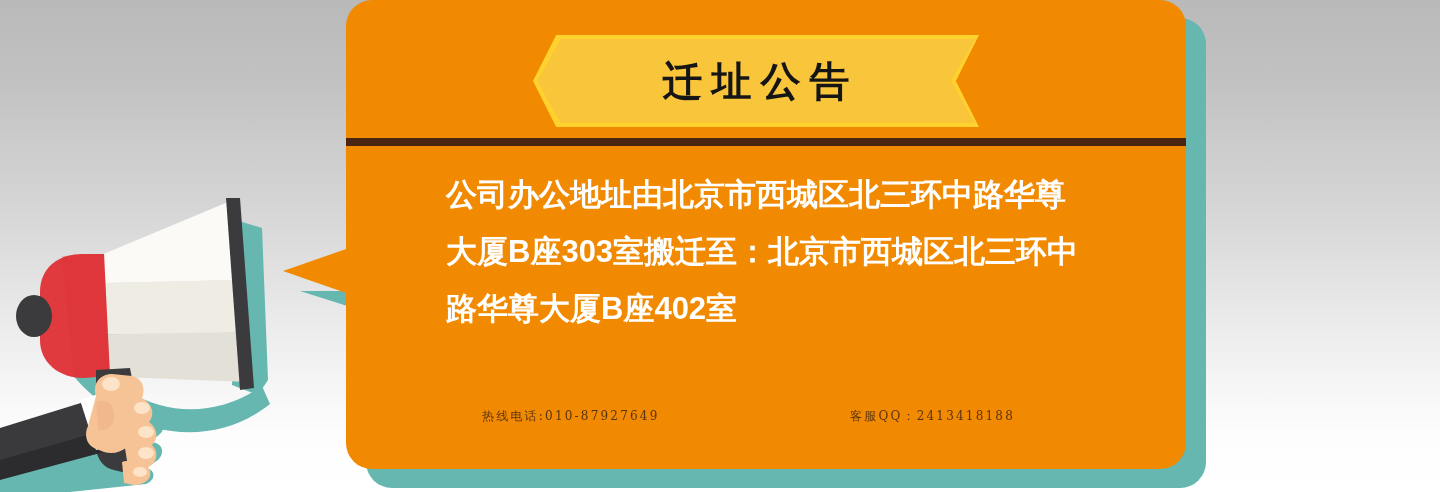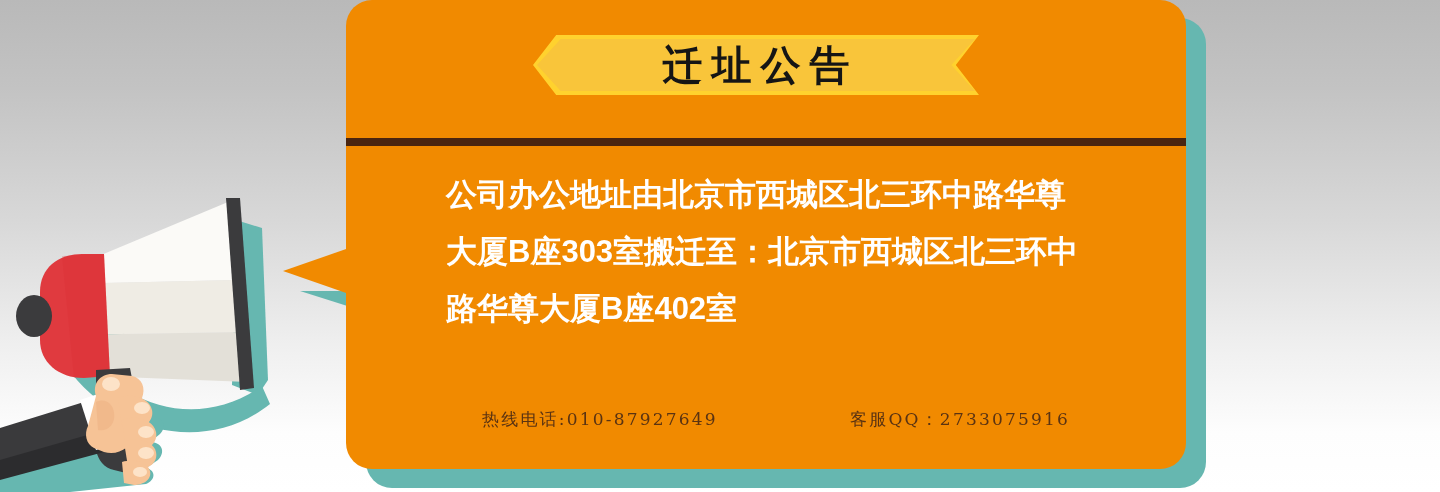--- a/index.html
+++ b/index.html
@@ -70,21 +70,21 @@
     height: 8px;
     background: #4a2510;
   }
 
   
   .badge-wrap {
     position: absolute;
     left: 533px;
     top: 35px;
     width: 446px;
-    height: 60px;
+    height: 92px;
   }
   .badge-outline {
     position: absolute;
     inset: 0;
     background: #ffd22e;
     clip-path: polygon(0% 50%, 5.2% 0%, 100% 0%, 94.8% 50%, 100% 100%, 5.2% 100%);
   }
   .badge-inner {
     position: absolute;
     left: 4px;
@@ -126,21 +126,21 @@
   .footer {
     position: absolute;
     left: 446px;
     top: 408px;
     width: 660px;
     height: 26px;
   }
   .footer-item {
     position: absolute;
     color: #5a3312;
-    font-size: 17px;
+    font-size: 12px;
     letter-spacing: 2.2px;
     font-family: "DejaVu Serif", "Liberation Serif", serif;
     white-space: nowrap;
   }
   .footer-hotline { left: 36px; top: 0; }
   .footer-qq { left: 404px; top: 0; }
 
   
   .mega {
     position: absolute;
@@ -218,16 +218,16 @@
     <div class="badge-inner"></div>
     <div class="badge-title">迁址公告</div>
   </div>
 
   <div class="divider"></div>
 
   <div class="body-text">公司办公地址由北京市西城区北三环中路华尊大厦B座303室搬迁至：北京市西城区北三环中路华尊大厦B座402室</div>
 
   <div class="footer">
     <div class="footer-item footer-hotline">热线电话:010-87927649</div>
-    <div class="footer-item footer-qq">客服QQ：2733075916</div>
+    <div class="footer-item footer-qq">客服QQ：2413418188</div>
   </div>
 
 </div>
 
 </body></html>

